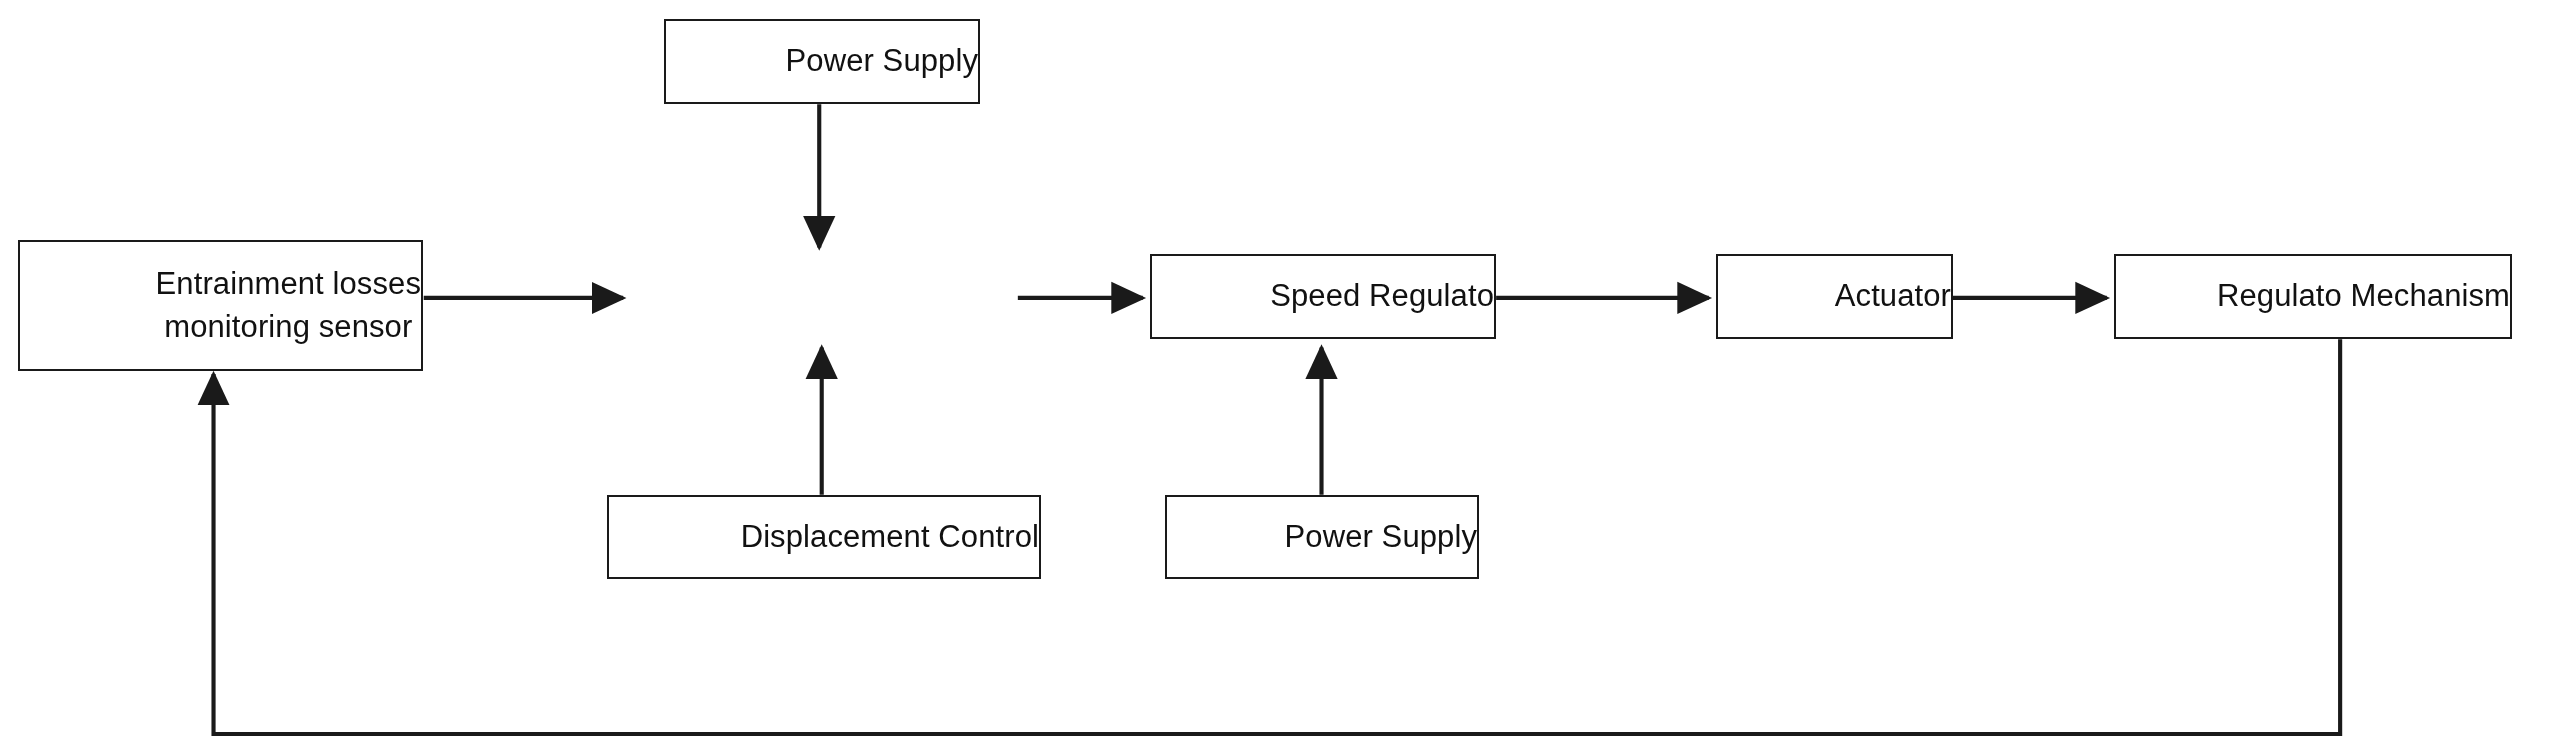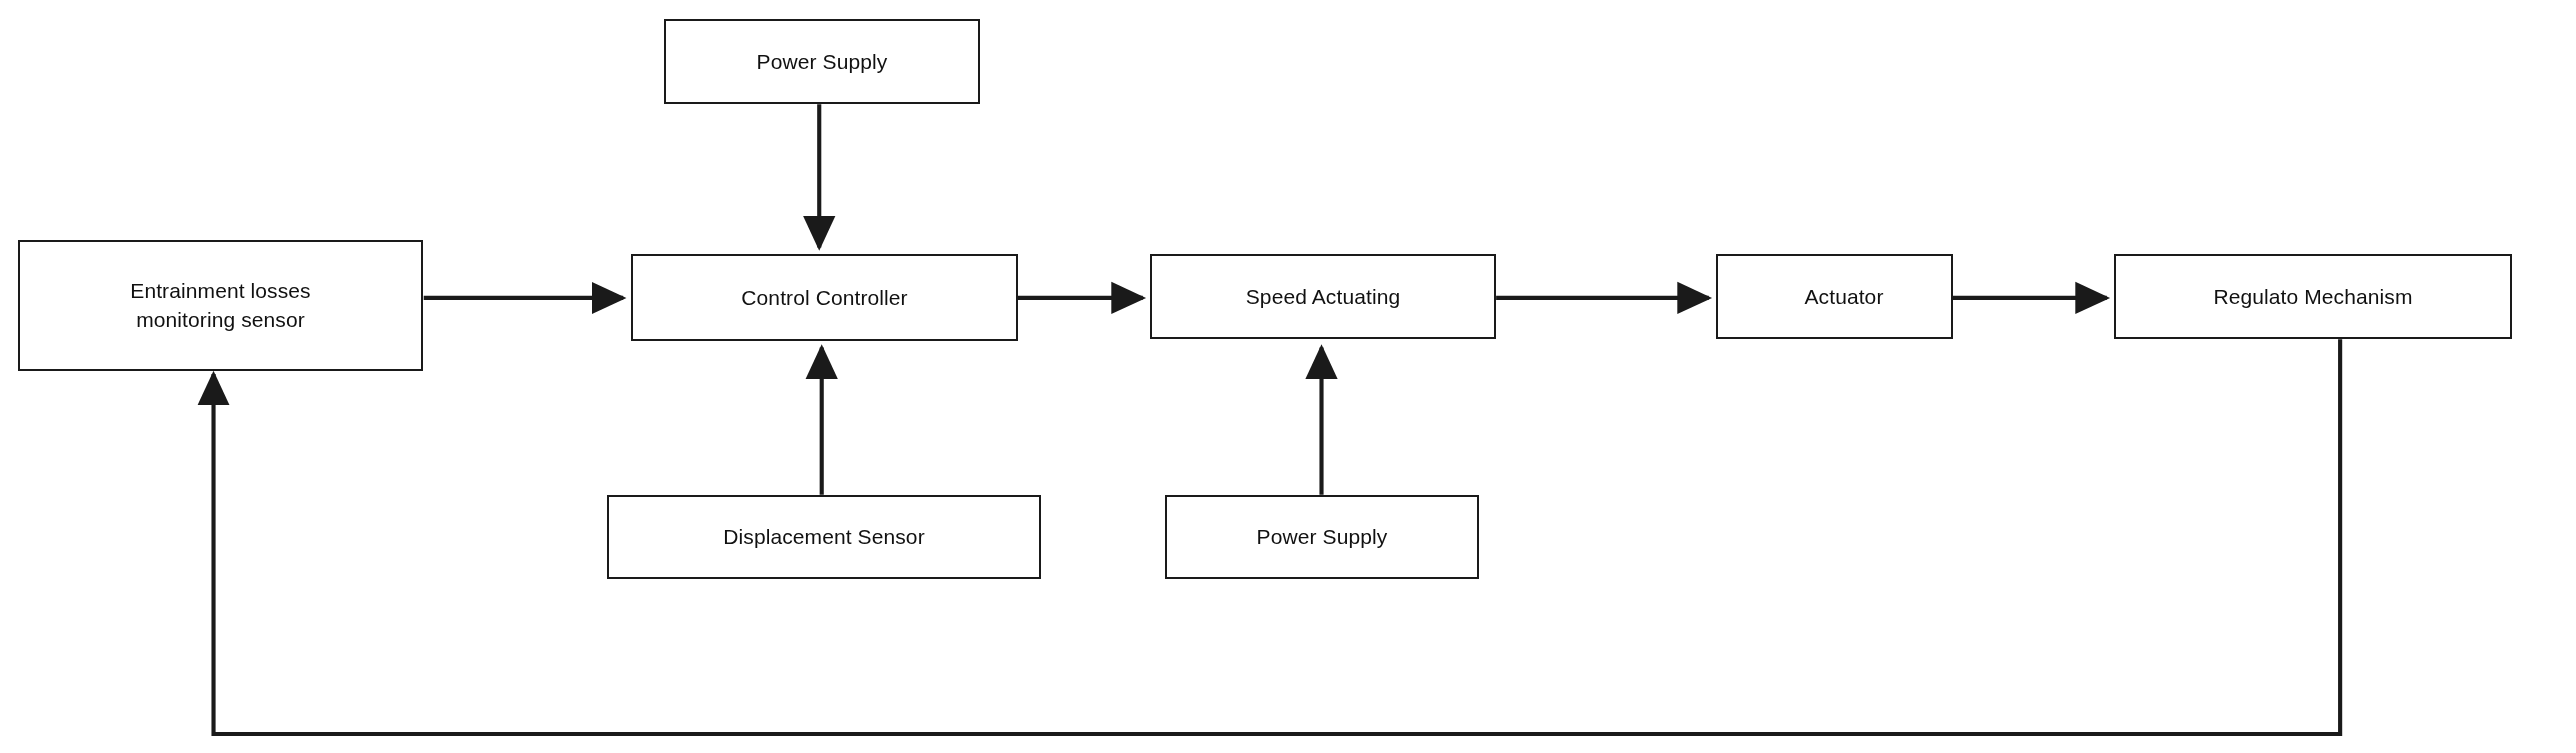--- a/index.html
+++ b/index.html
@@ -23,24 +23,24 @@
     height: 753px;
     pointer-events: none;
   }
   .node {
     position: absolute;
     box-sizing: border-box;
     background: #ffffff;
     border: 2.5px solid #1a1a1a;
     display: flex;
     align-items: center;
-    justify-content: center;
+    justify-content: flex-end;
     text-align: center;
     color: #111111;
-    font-size: 21px;
+    font-size: 31px;
     line-height: 1.32;
     letter-spacing: 0.1px;
     white-space: pre-line;
     z-index: 2;
   }
   .node.two-line {
     line-height: 1.36;
   }
 </style>
 </head>
@@ -74,38 +74,35 @@
 
   <div class="node two-line" style="left:18px; top:234px; width:405px; height:131px;margin-top:6px;">
     <span>Entrainment losses
 monitoring sensor</span>
   </div>
 
   <div class="node" style="left:664px; top:19px; width:316px; height:85px;">
     <span>Power Supply</span>
   </div>
 
-  <div class="node" style="left:631px; top:254px; width:387px; height:87px;">
-    <span>Control Controller</span>
-  </div>
 
   <div class="node" style="left:1150px; top:254px; width:346px; height:85px;">
-    <span>Speed Actuating</span>
+    <span>Speed Regulato</span>
   </div>
 
   <div class="node" style="left:1716px; top:254px; width:237px; height:85px;padding-left:19px;">
     <span>Actuator</span>
   </div>
 
   <div class="node" style="left:2114px; top:254px; width:398px; height:85px;">
     <span>Regulato Mechanism</span>
   </div>
 
   <div class="node" style="left:607px; top:495px; width:434px; height:84px;">
-    <span>Displacement Sensor</span>
+    <span>Displacement Control</span>
   </div>
 
   <div class="node" style="left:1165px; top:495px; width:314px; height:84px;">
     <span>Power Supply</span>
   </div>
 
 </div>
 
 
 </body></html>

